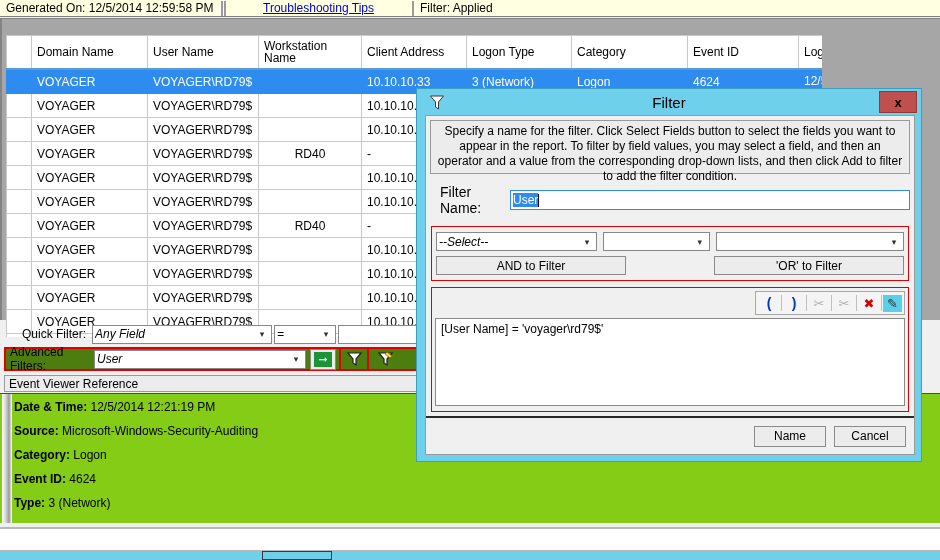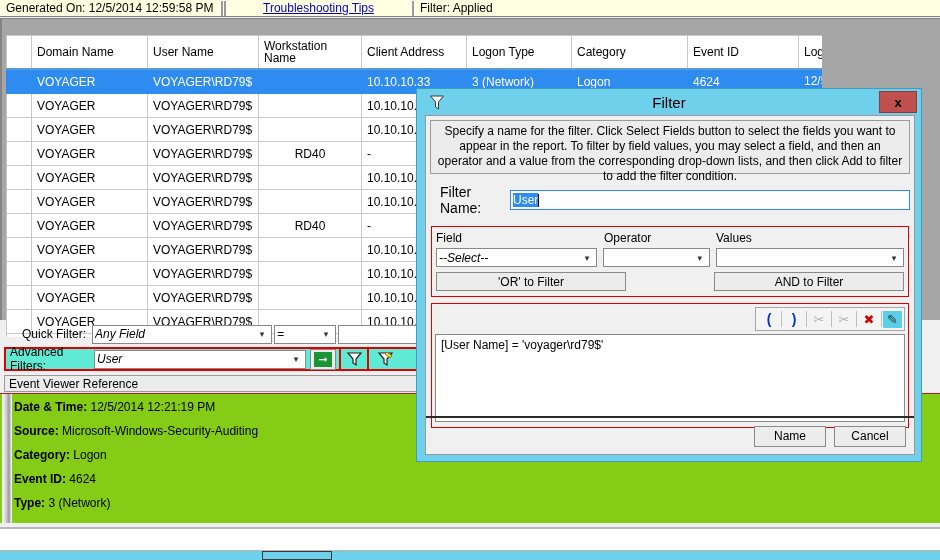--- a/index.html
+++ b/index.html
@@ -39,21 +39,21 @@
   table.grid tr.sel td{background:#2e8bef;color:#fff;border-color:#2e8bef;}
   td.rowhdr,th.rowhdr{width:14px;padding:0;background:#fff;border-right:1px solid #c8c8c8;}
   tr.sel td.rowhdr{background:#cfe4fb;border:1px solid #2e8bef;}
   .c0{width:14px;}.c1{width:105px;}.c2{width:100px;margin-left:24px;}.c3{width:92px;text-align:center;}
   .c4{width:94px;}.c5{width:94px;}.c6{width:105px;}.c7{width:100px;}.c8{width:100px;}
   .wrap2{white-space:normal;line-height:12px;}
   
   .qfrow{position:absolute;left:0;top:323px;width:430px;height:22px;display:flex;align-items:center;}
   .qflabel{width:92px;text-align:right;padding-right:6px;box-sizing:border-box;font-size:12px;}
   .advrow{position:absolute;left:4px;top:347px;width:418px;height:24px;
-          border:2px solid #e00000;box-sizing:border-box;display:flex;align-items:center;background:#5eead4;}
+          border:2px solid #e00000;box-sizing:border-box;display:flex;align-items:center;background:#4d7c0f;}
   .advlabel{width:88px;padding-left:4px;box-sizing:border-box;font-size:12px;}
   select.ctl,.fakesel{
     height:19px;box-sizing:border-box;border:1px solid #888;background:#fff;
     font-family:inherit;font-size:12px;padding:0 2px;color:#000;
     display:flex;align-items:center;position:relative;font-style:italic;
   }
   .fakesel .cv{flex:1;overflow:hidden;white-space:nowrap;}
   .fakesel .arw{width:14px;text-align:center;color:#333;font-size:9px;}
   .txtctl{height:19px;box-sizing:border-box;border:1px solid #888;background:#fff;}
   .greenbtn{
@@ -364,45 +364,40 @@
 
     <div class="fnamerow">
       <div class="lbl">Filter Name:</div>
       <div class="fnameinput">
         <span class="sel">User</span>
         <span class="caret"></span>
       </div>
     </div>
 
     <div class="fgroup">
-      <div class="fghead">
-        <span style="width:168px;">Field</span>
-        <span style="width:112px;">Operator</span>
-        <span>Values</span>
-      </div>
       <div class="fgsel">
         <div class="fakesel" style="width:166px;">
           <span class="cv">--Select--</span>
           <span class="arw">▾</span>
         </div>
         <div class="fakesel" style="width:110px;">
           <span class="cv"></span>
           <span class="arw">▾</span>
         </div>
         <div class="fakesel" style="width:194px;">
           <span class="cv"></span>
           <span class="arw">▾</span>
         </div>
       </div>
       <div class="fgbtns">
         <div class="winbtn" style="width:190px;">
-          <span>'OR' to Filter</span>
+          <span>AND to Filter</span>
         </div>
         <div class="winbtn" style="width:190px;">
-          <span>AND to Filter</span>
+          <span>'OR' to Filter</span>
         </div>
       </div>
     </div>
 
     <div class="condbox">
       <div class="condtools">
         <div class="toolstrip">
             <div class="tbtn b">(</div>
             <div class="tdiv"></div>
             <div class="tbtn b">)</div>

